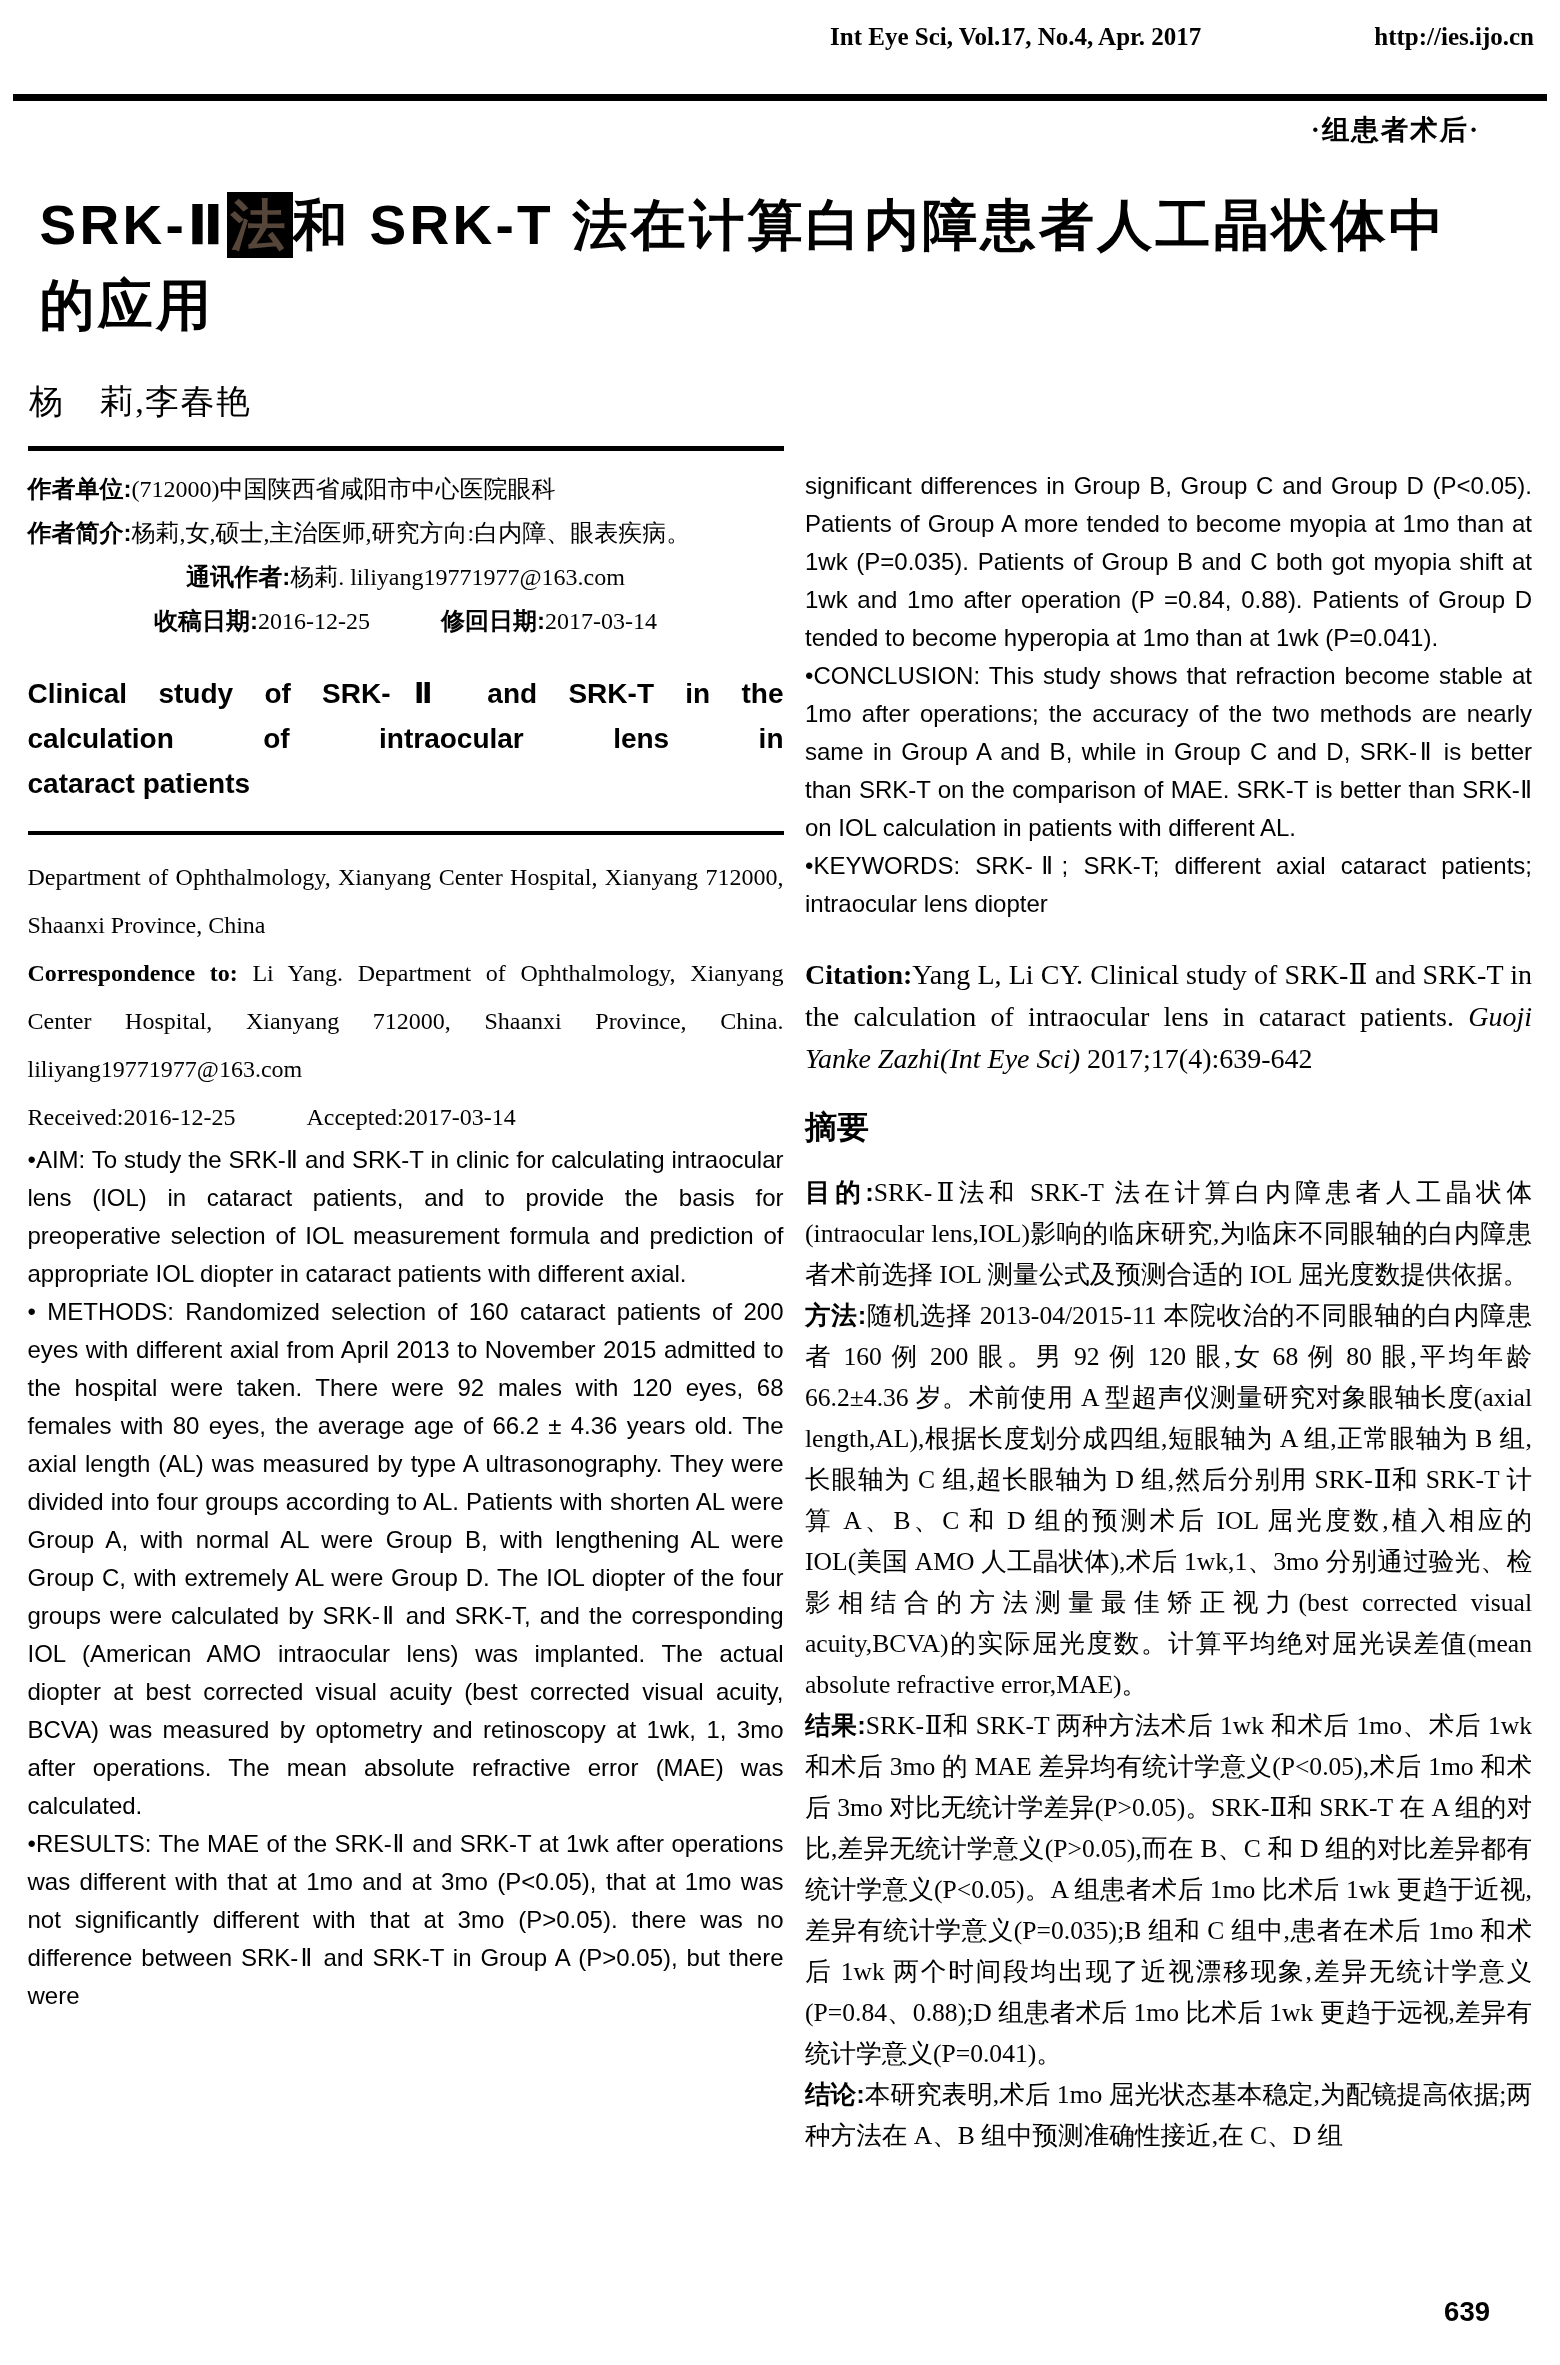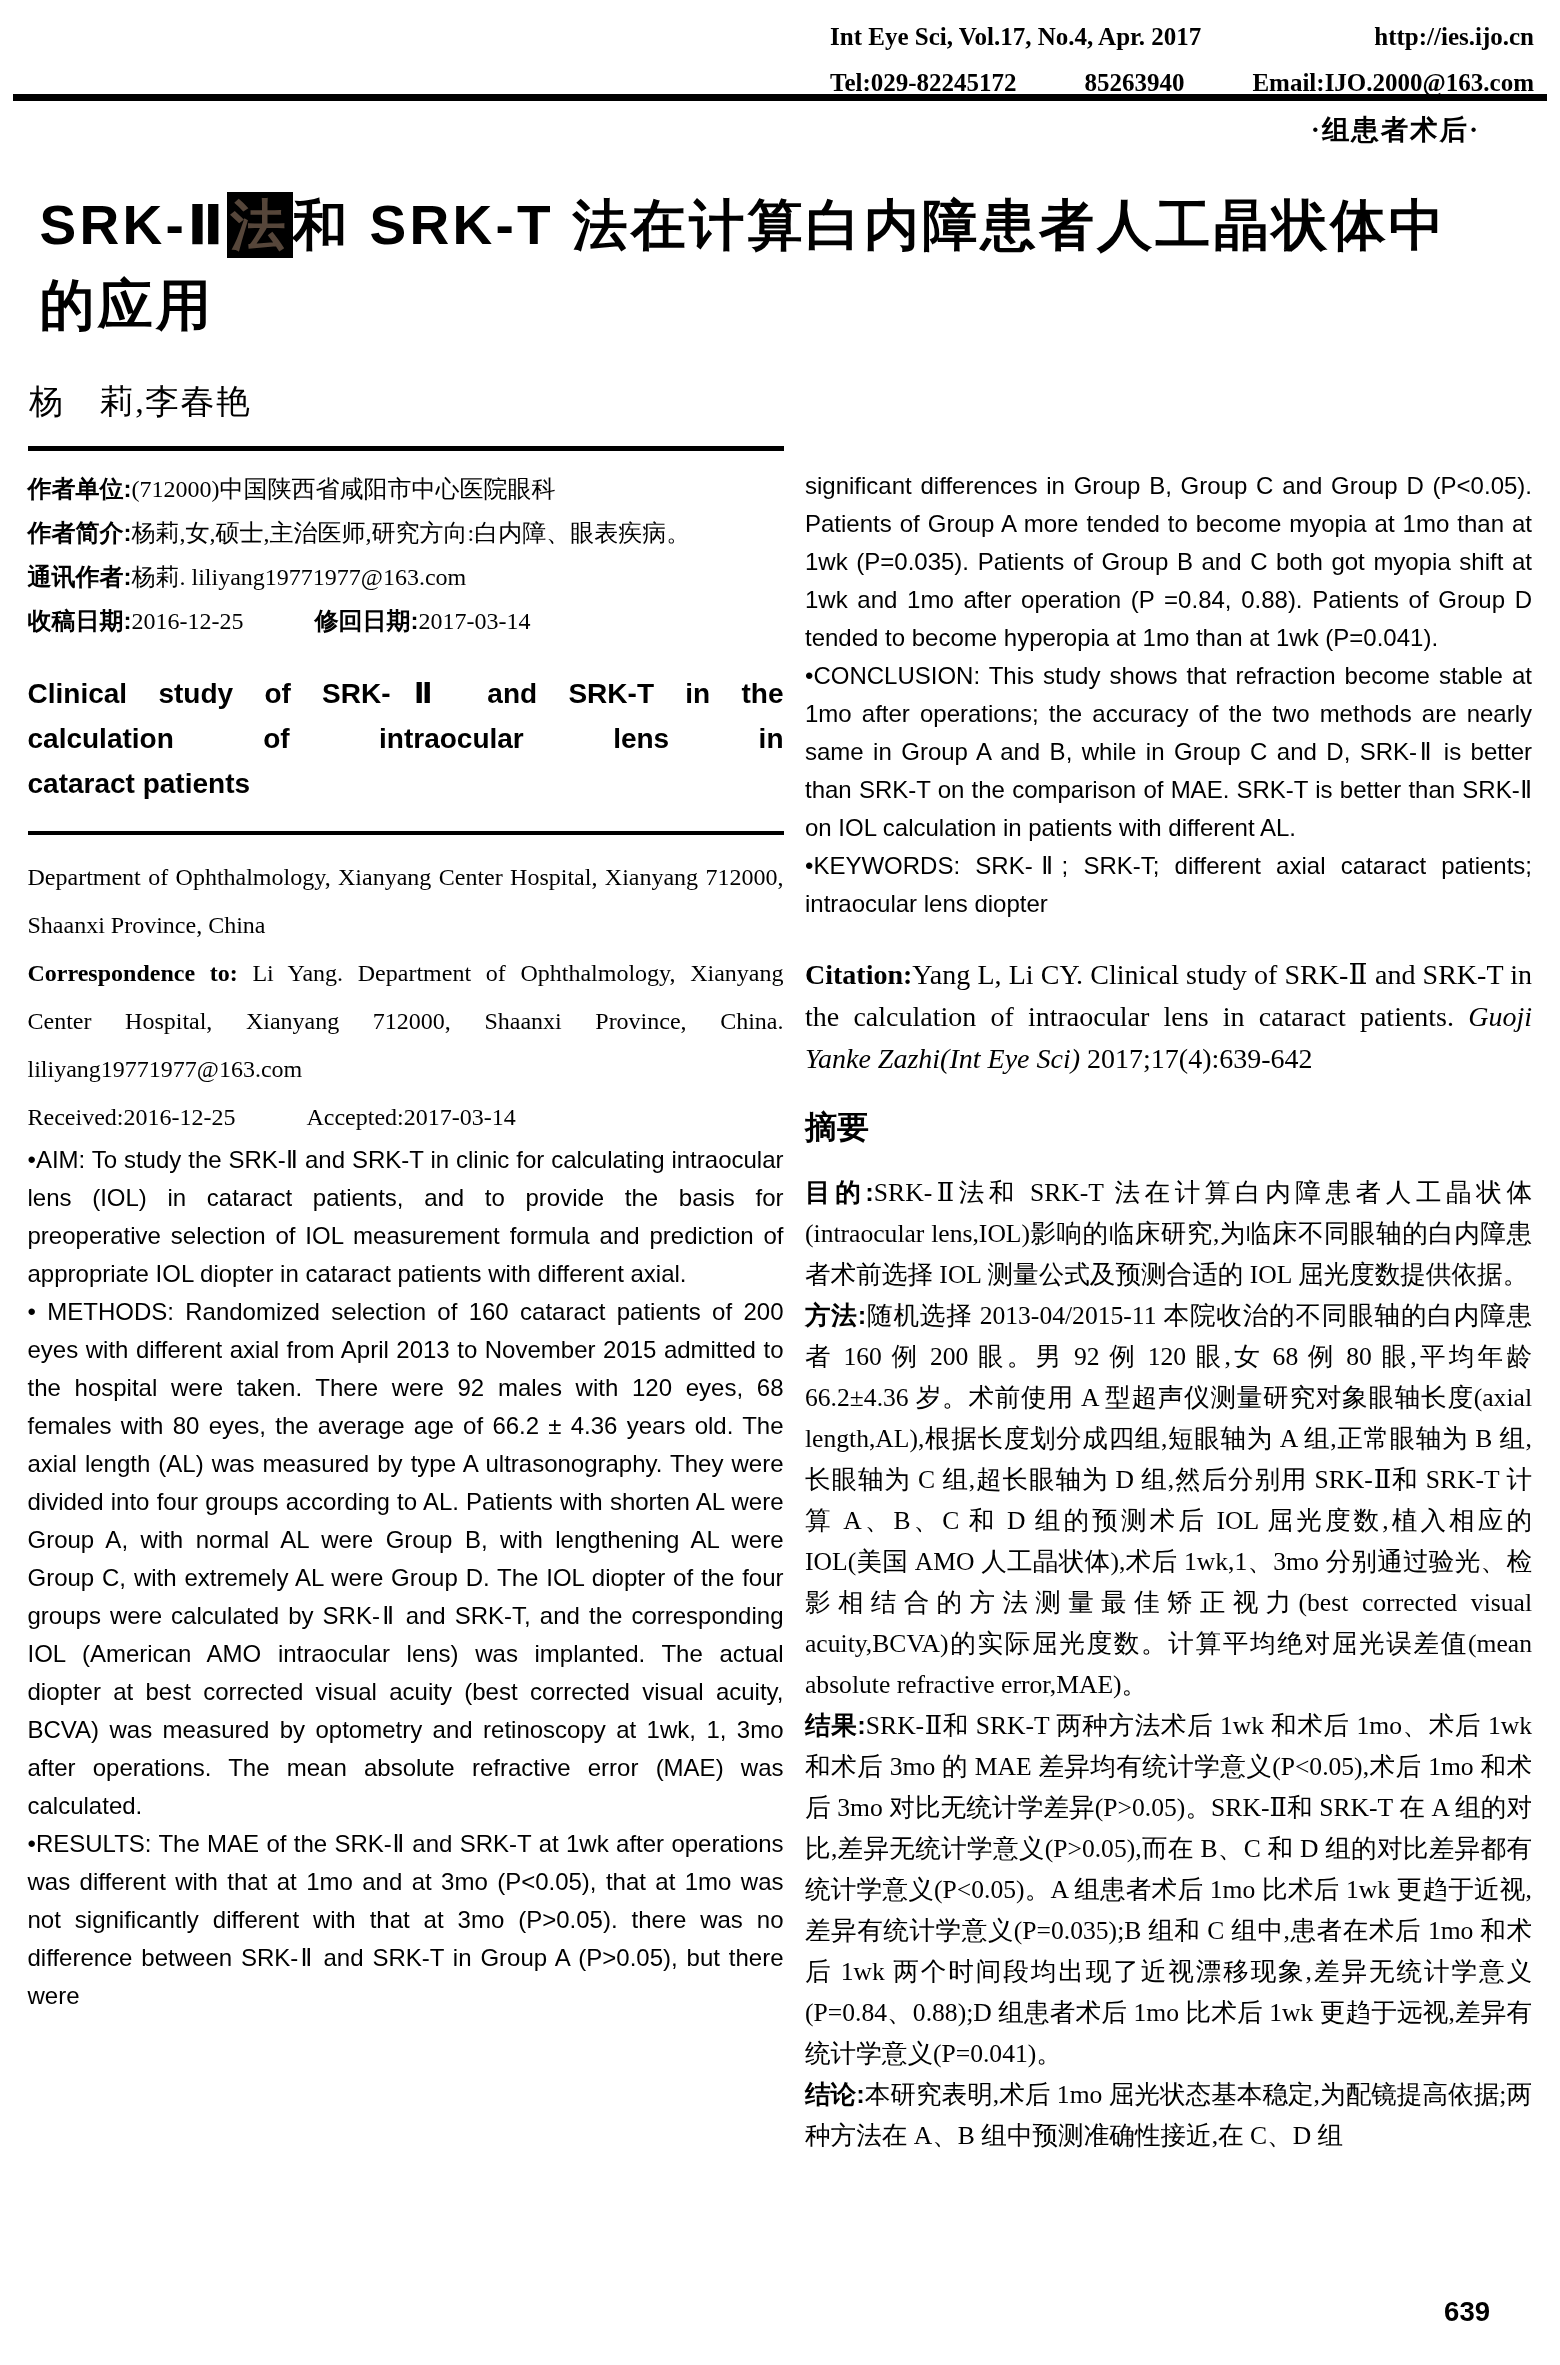--- a/index.html
+++ b/index.html
@@ -31,21 +31,21 @@
   .zh-authors {
     position:absolute; left:29px; top:379px;
     font-size:34px; letter-spacing:1.4px;
   }
   .left-rule  { position:absolute; left:27.5px; top:446px; width:756px; height:4.7px; background:#000; }
   
   .col-left  { position:absolute; left:27.5px;  top:467px; width:756px; }
   .col-right { position:absolute; left:805px; top:467px; width:727px; }
   
   .footnote p { margin:0; font-size:24px; line-height:43px; text-align:justify; }
-  .footnote p.noj { text-align:left; }
+  .footnote p.noj { text-align:center; }
   .fn-label { font-family:"Liberation Sans","DejaVu Sans",sans-serif; font-weight:bold; }
   .rec-gap { display:inline-block; width:71px; }
   
   .en-title {
     margin:27.5px 0 0 0;
     font-family:"Liberation Sans","DejaVu Sans",sans-serif;
     font-weight:bold; font-size:28px; line-height:45px;
   }
   .en-title .jline { text-align:justify; text-align-last:justify; }
   .en-title .lline { text-align:left; }
@@ -87,25 +87,20 @@
 </style>
 </head>
 <body>
 
 <div class="page">
 
   <div class="journal-header">
     <div class="hrow">
       <span>Int Eye Sci, Vol.17, No.4, Apr. 2017</span>
       <span>http://ies.ijo.cn</span>
-    </div>
-    <div class="hrow">
-      <span>Tel:029-82245172</span>
-      <span>85263940</span>
-      <span>Email:IJO.2000@163.com</span>
     </div>
   </div>
   <div class="top-rule"></div>
   <div class="section-label">·组患者术后·</div>
 
   <h1 class="zh-title">
     <div class="tline"><span>SRK-Ⅱ</span><span class="boxed">法</span><span>和 SRK-T 法在计算白内障患者人工晶状体中</span></div>
     <div class="tline">的应用</div>
   </h1>
   <div class="zh-authors">杨　莉,李春艳</div>

